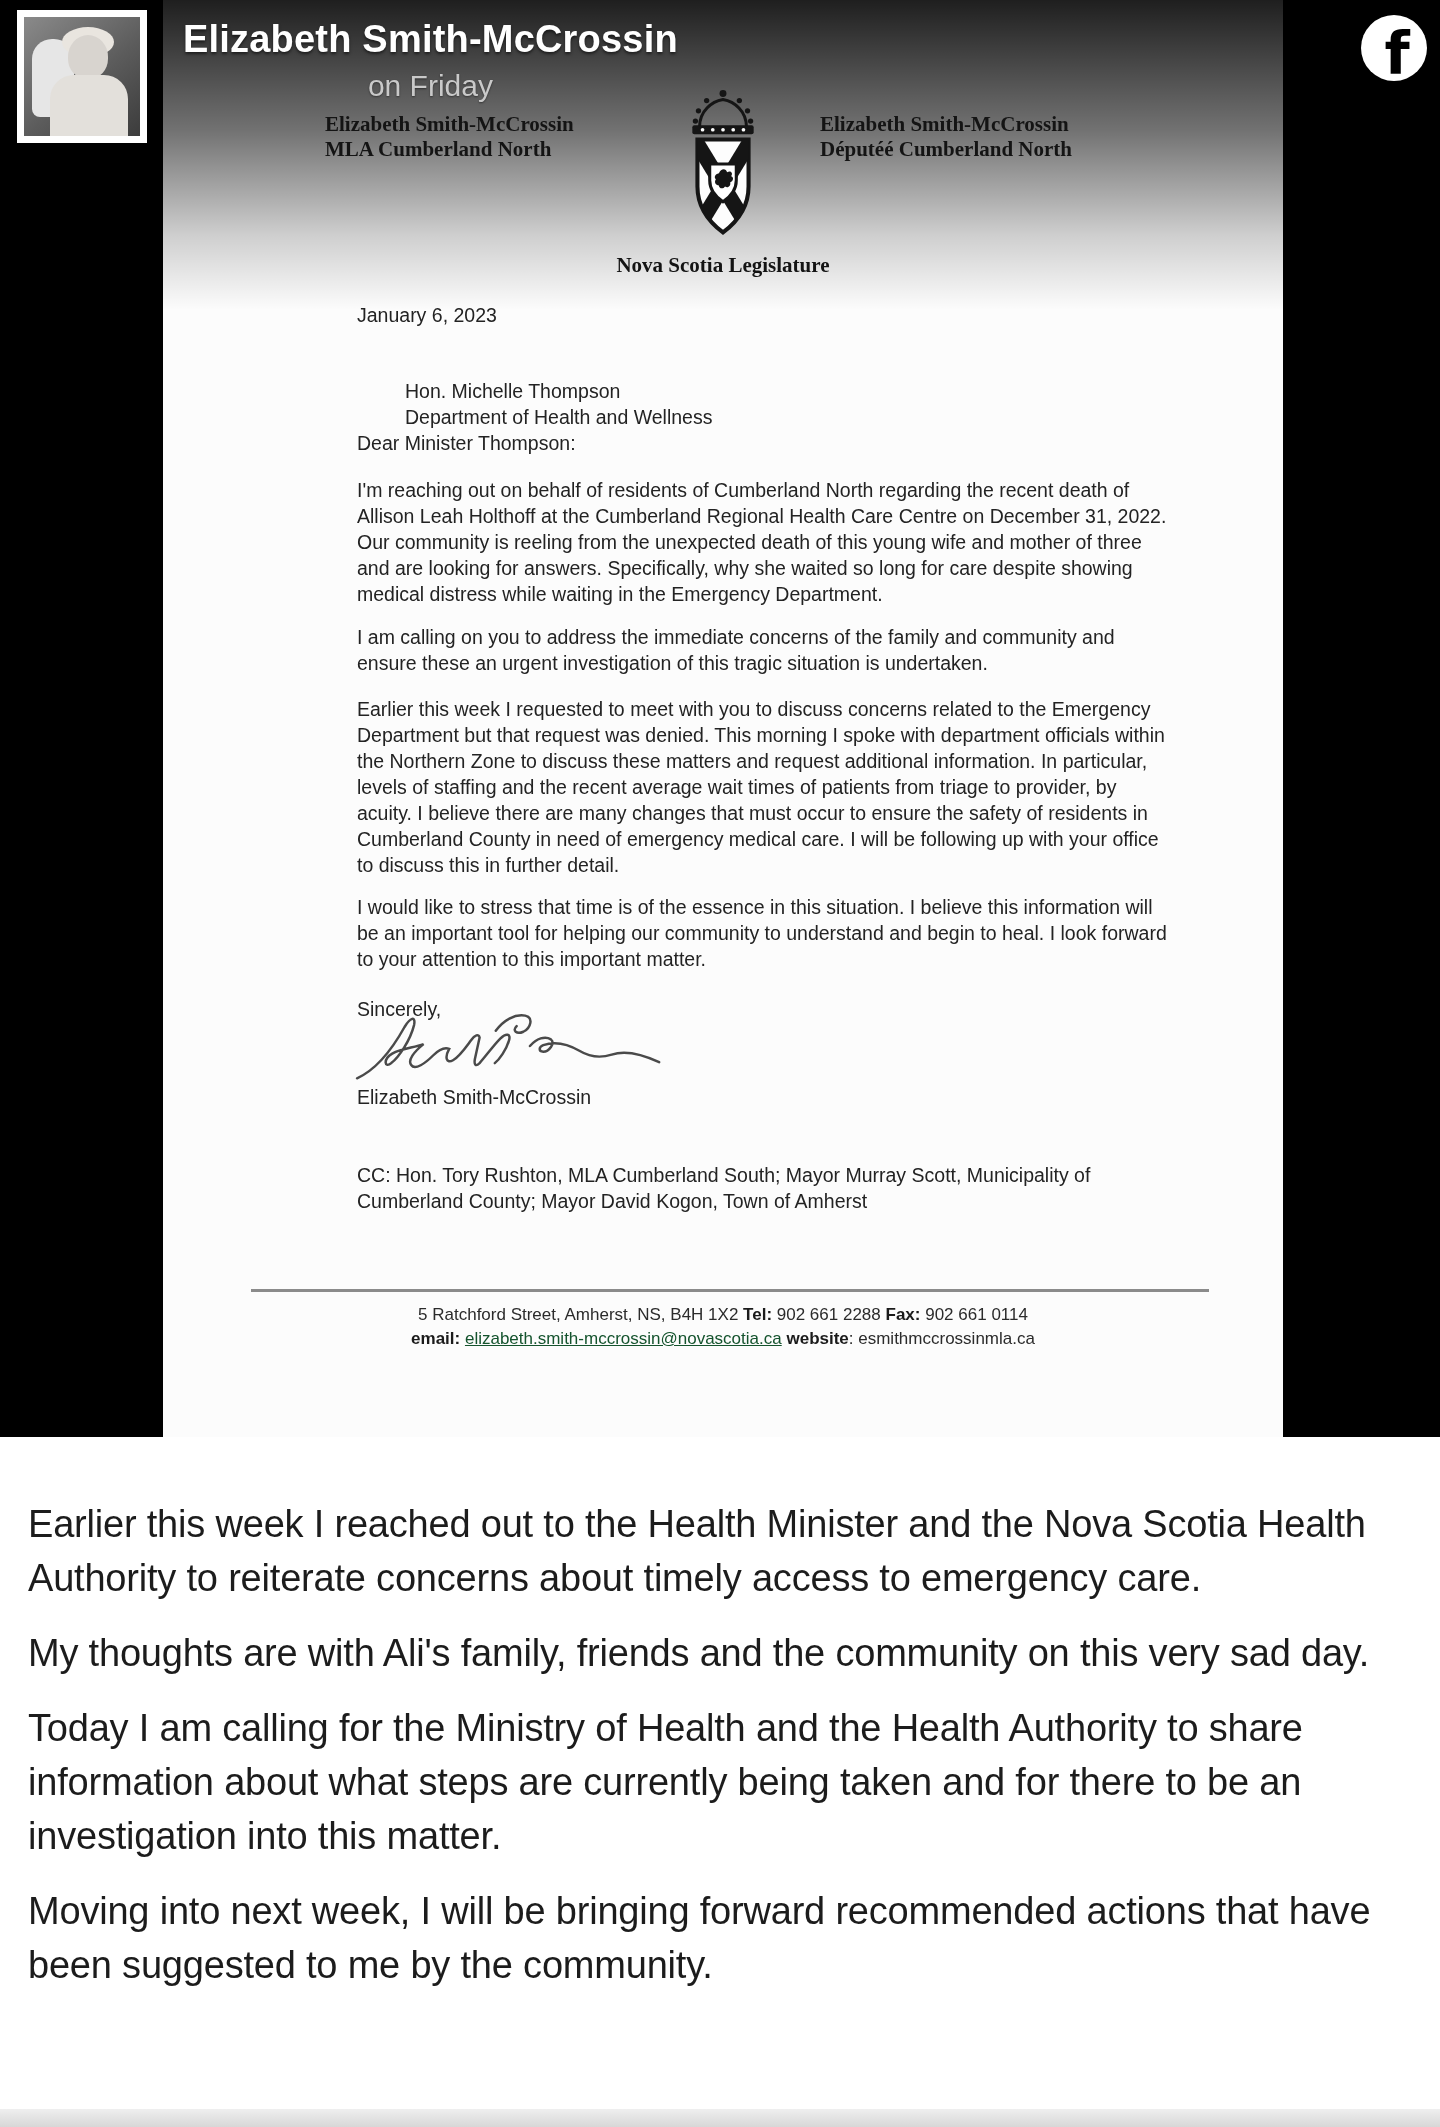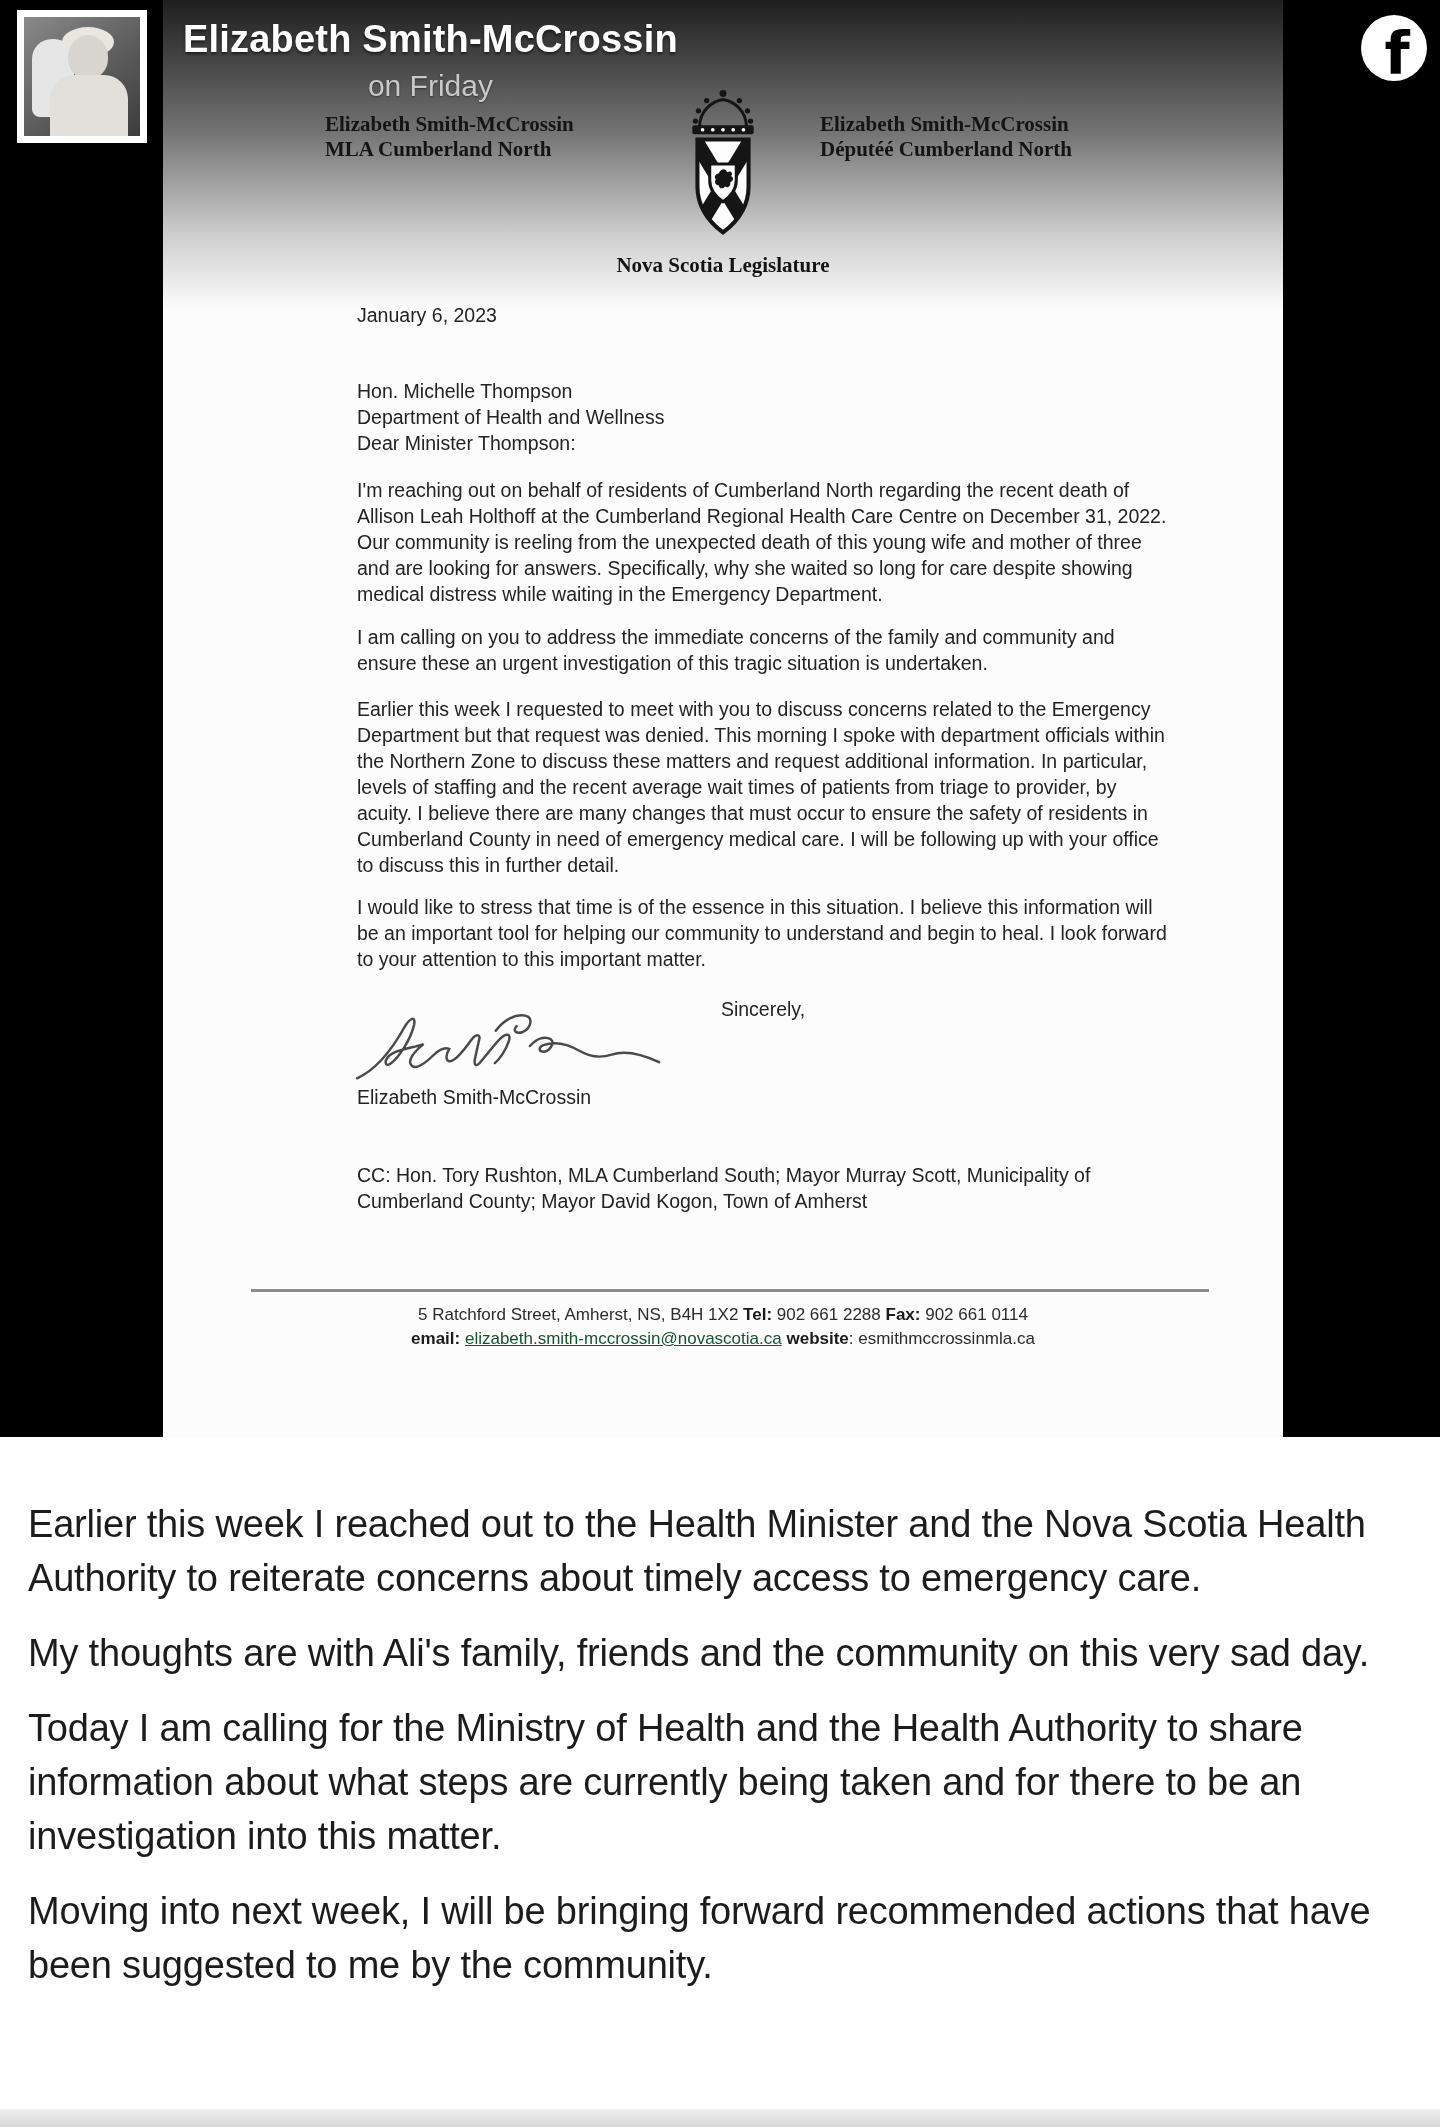--- a/index.html
+++ b/index.html
@@ -46,27 +46,27 @@
   .lh-left div, .lh-right div { font-family:"Liberation Serif", serif; font-weight:bold;
               font-size:21px; line-height:25px; color:#141414; }
   .crest { position:absolute; left:50%; top:86px; transform:translateX(-50%); z-index:4; }
   .institution { position:absolute; left:0; top:253px; width:100%; text-align:center; z-index:4;
               font-family:"Liberation Serif", serif; font-weight:bold; font-size:21px; color:#141414; }
 
   
   .letter-body { position:absolute; left:194px; top:294px; width:812px; z-index:2;
                  font-size:19.5px; line-height:26px; color:#232323; }
   .lb-date { margin-top:8px; }
-  .lb-recipient { margin-top:50px; }
+  .lb-recipient { margin-top:50px;margin-left:48px; }
   .lb-salutation { }
   .lb-p1 { margin-top:21px; }
   .lb-p2 { margin-top:17px; }
   .lb-p3 { margin-top:20px; }
   .lb-p4 { margin-top:16px; }
-  .lb-closing { margin-top:24px;text-align:center; }
+  .lb-closing { margin-top:24px; }
   .signature { margin:-14px 0 0 -12px; height:76px; }
   .lb-name { margin-top:-6px; }
   .lb-cc { margin-top:52px; }
 
   .footer-rule { position:absolute; left:88px; right:74px; top:1289px; height:3px; background:#8b8b8b; z-index:2; }
   .letter-footer { position:absolute; left:0; top:1303px; width:100%; text-align:center; z-index:2;
                    font-size:17px; line-height:24px; color:#2b2b2b; }
   .letter-footer b { color:#1b1b1b; }
   .email-link { color:#14532d; text-decoration:underline; cursor:pointer; }
 

